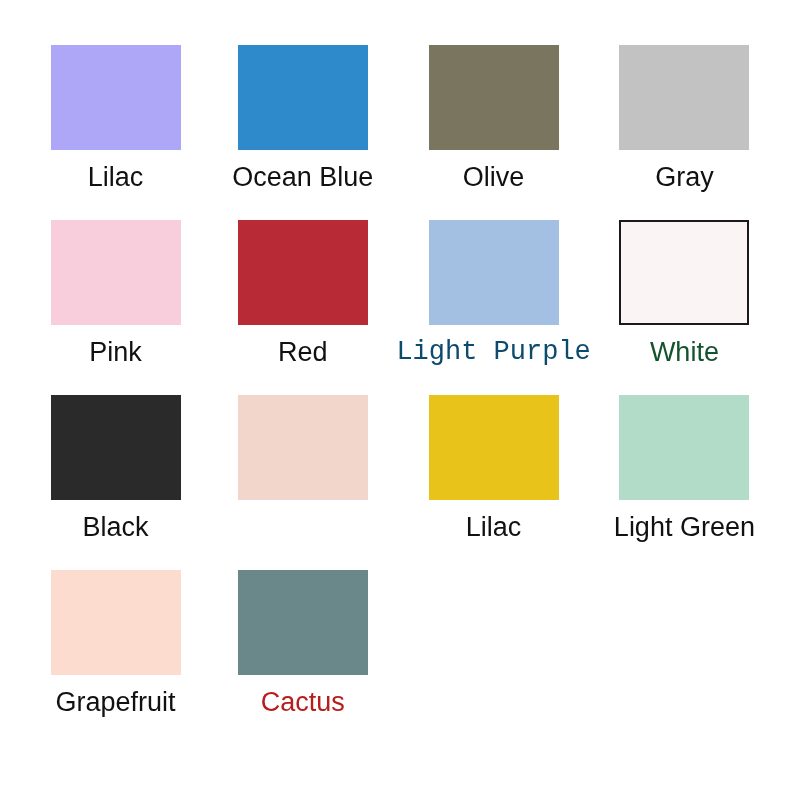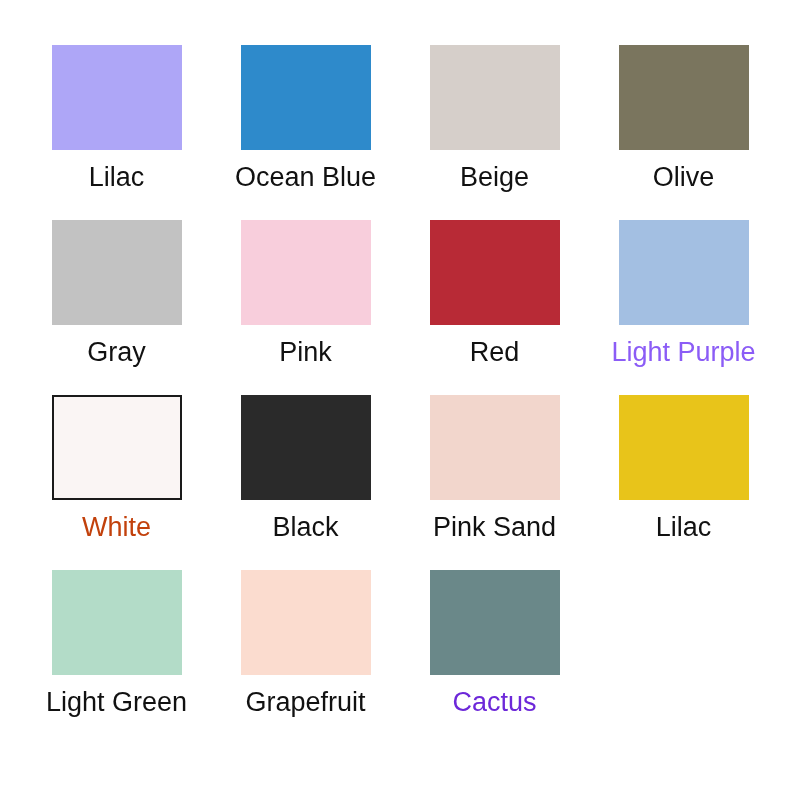--- a/index.html
+++ b/index.html
@@ -61,64 +61,59 @@
 <div id="palette-grid" style="grid-template-columns: repeat(4, 1fr);">
     <div class="swatch-cell">
       <div class="swatch-chip" style="background: rgb(174, 166, 247);"></div>
       <div class="swatch-label" style="color: rgb(17, 17, 17);">Lilac</div>
     </div>
     <div class="swatch-cell">
       <div class="swatch-chip" style="background: rgb(46, 138, 203);"></div>
       <div class="swatch-label" style="color: rgb(17, 17, 17);">Ocean Blue</div>
     </div>
     <div class="swatch-cell">
-      <div class="swatch-chip" style="background: rgb(214, 207, 202);"></div>
-      <div class="swatch-label" style="color: rgb(17, 17, 17);">Beige</div>
-    </div>
-    <div class="swatch-cell">
       <div class="swatch-chip" style="background: rgb(122, 117, 94);"></div>
       <div class="swatch-label" style="color: rgb(17, 17, 17);">Olive</div>
     </div>
     <div class="swatch-cell">
       <div class="swatch-chip" style="background: rgb(194, 194, 194);"></div>
       <div class="swatch-label" style="color: rgb(17, 17, 17);">Gray</div>
     </div>
     <div class="swatch-cell">
       <div class="swatch-chip" style="background: rgb(248, 206, 220);"></div>
       <div class="swatch-label" style="color: rgb(17, 17, 17);">Pink</div>
     </div>
     <div class="swatch-cell">
       <div class="swatch-chip" style="background: rgb(184, 42, 54);"></div>
       <div class="swatch-label" style="color: rgb(17, 17, 17);">Red</div>
     </div>
     <div class="swatch-cell">
       <div class="swatch-chip" style="background: rgb(163, 191, 226);"></div>
-      <div class="swatch-label" style="color: #8b5cf6;">Light Purple</div>
+      <div class="swatch-label" style="color: #0c4a6e; font-family: Liberation Mono, monospace;">Light Purple</div>
     </div>
     <div class="swatch-cell">
       <div class="swatch-chip bordered" style="background: rgb(250, 245, 244); border-color: rgb(26, 26, 26);"></div>
-      <div class="swatch-label" style="color: #c2410c;">White</div>
+      <div class="swatch-label" style="color: #14532d;">White</div>
     </div>
     <div class="swatch-cell">
       <div class="swatch-chip" style="background: rgb(42, 42, 42);"></div>
       <div class="swatch-label" style="color: rgb(17, 17, 17); text-align: right;">Black</div>
     </div>
     <div class="swatch-cell">
       <div class="swatch-chip" style="background: rgb(242, 214, 204);"></div>
-      <div class="swatch-label" style="color: rgb(17, 17, 17);">Pink Sand</div>
     </div>
     <div class="swatch-cell">
       <div class="swatch-chip" style="background: rgb(232, 196, 26);"></div>
       <div class="swatch-label" style="color: rgb(17, 17, 17);">Lilac</div>
     </div>
     <div class="swatch-cell">
       <div class="swatch-chip" style="background: rgb(179, 220, 200);"></div>
       <div class="swatch-label" style="color: rgb(17, 17, 17);">Light Green</div>
     </div>
     <div class="swatch-cell">
       <div class="swatch-chip" style="background: rgb(251, 220, 207);"></div>
       <div class="swatch-label" style="color: rgb(17, 17, 17);">Grapefruit</div>
     </div>
     <div class="swatch-cell">
       <div class="swatch-chip" style="background: rgb(106, 136, 137);"></div>
-      <div class="swatch-label" style="color: #6d28d9;">Cactus</div>
+      <div class="swatch-label" style="color: #b91c1c;">Cactus</div>
     </div>
   </div>
 
 </body></html>

